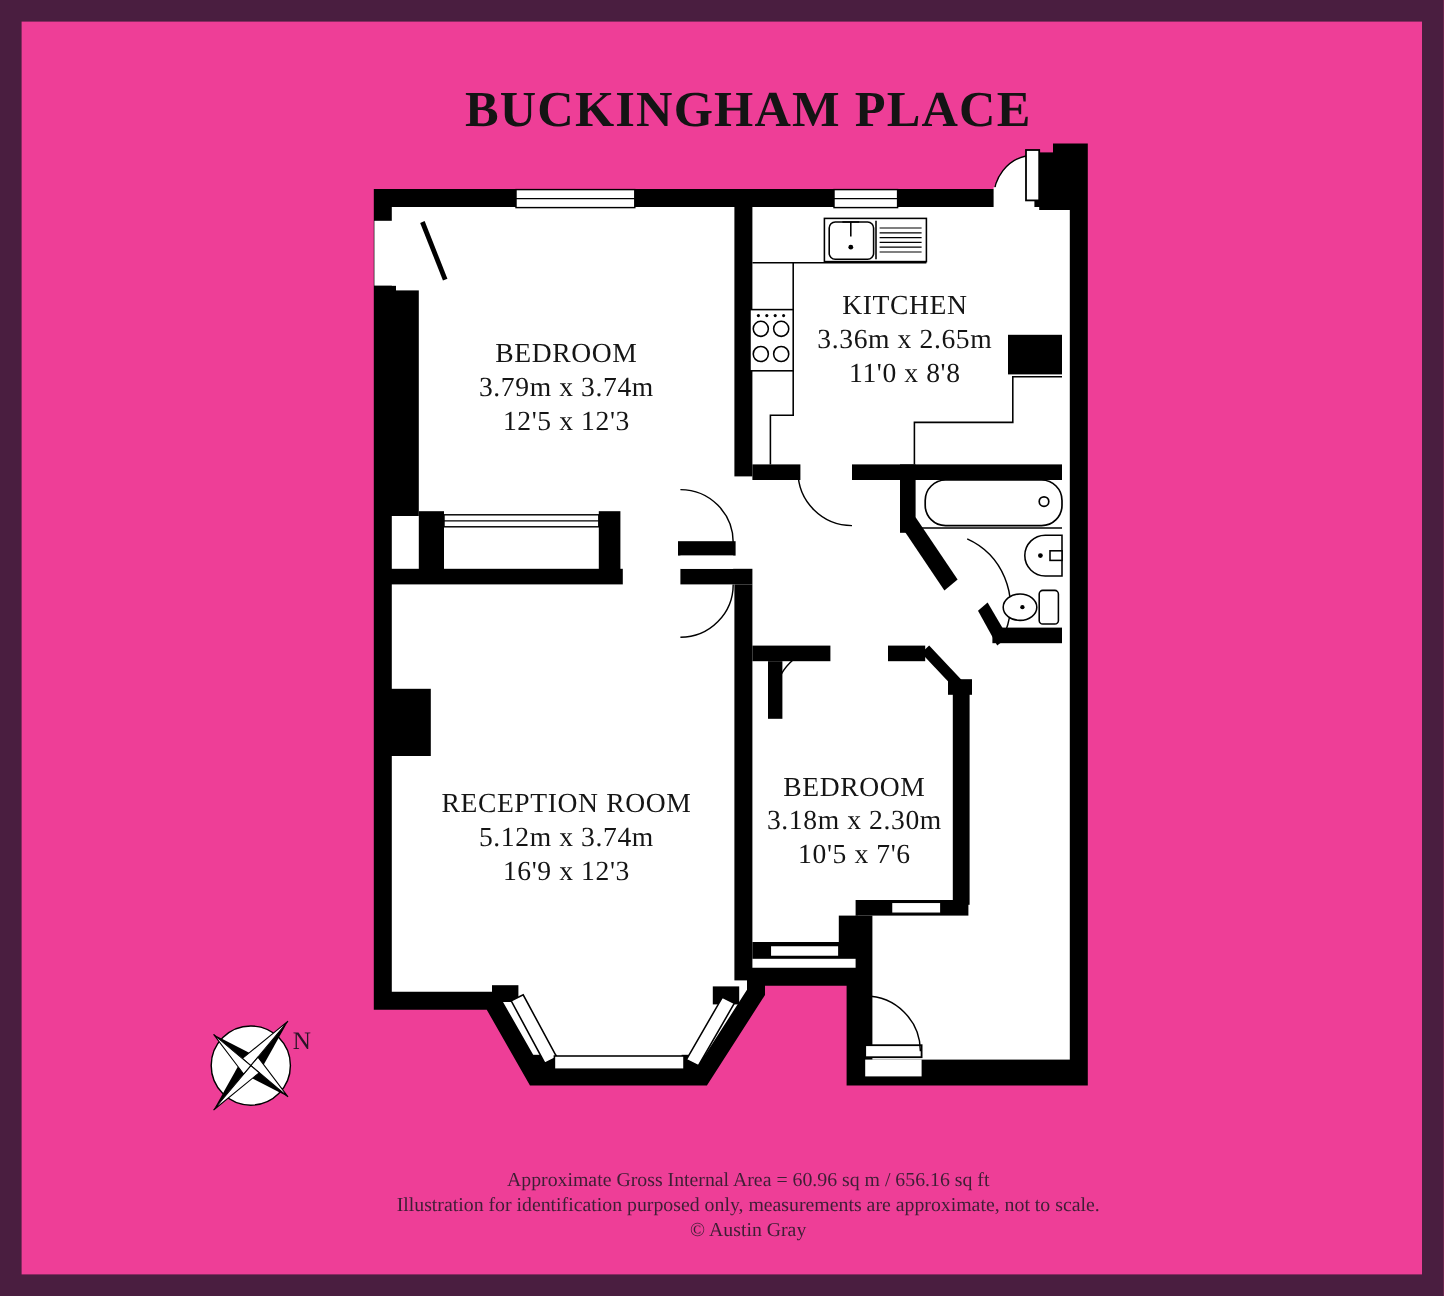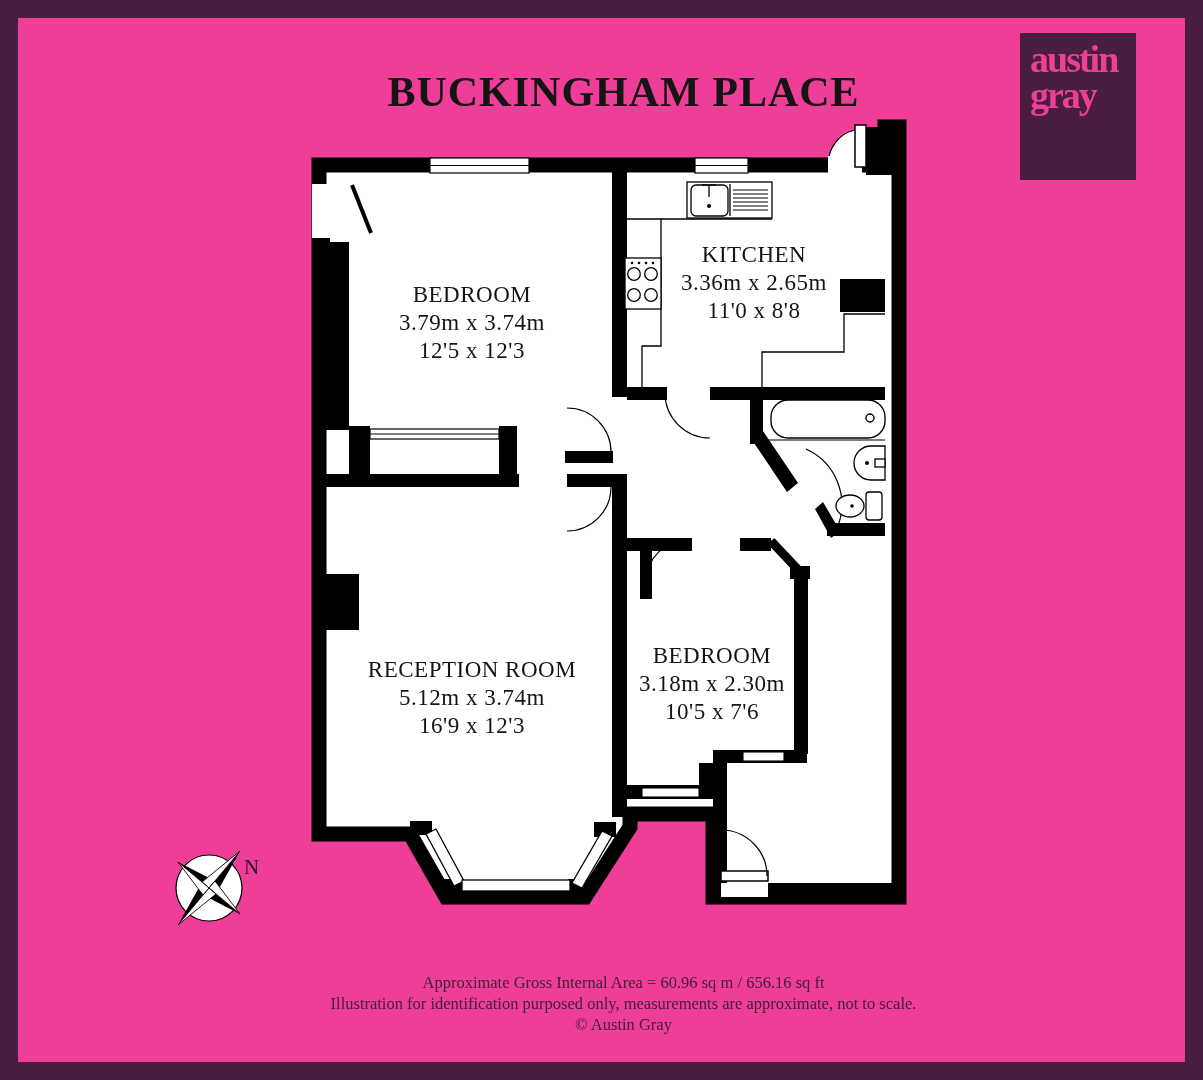--- a/index.html
+++ b/index.html
@@ -42,24 +42,20 @@
   .f1{top:955px;} .f2{top:976px;} .f3{top:997px;}
   .n-label{font-size:21px;fill:#2a1526;}
 </style>
 </head>
 <body>
 
 <div class="canvas">
 
   <div class="title">BUCKINGHAM PLACE</div>
 
-  <div class="logo">
-    <span class="w">austin</span>
-    <span class="w">gray</span>
-  </div>
 
   <svg class="plan" width="1203" height="1080" viewBox="18 18 1203 1080" style="left:-18px;top:-18px;">
 
     <path d="M337,183 L903,183 L903,145 L917,145 L917,915 L731,915 L731,832 L648,832 L648,845 L603,915 L464,915 L428,852 L337,852 Z" fill="#ffffff" stroke="#000000" stroke-width="15" stroke-linejoin="miter"></path>
 
     <g fill="#000000">
       <rect x="630" y="190" width="15" height="225"></rect>
       <rect x="645" y="405" width="40" height="13"></rect>
       <rect x="728" y="405" width="52" height="13"></rect>
       <rect x="780" y="405" width="123" height="13"></rect>

